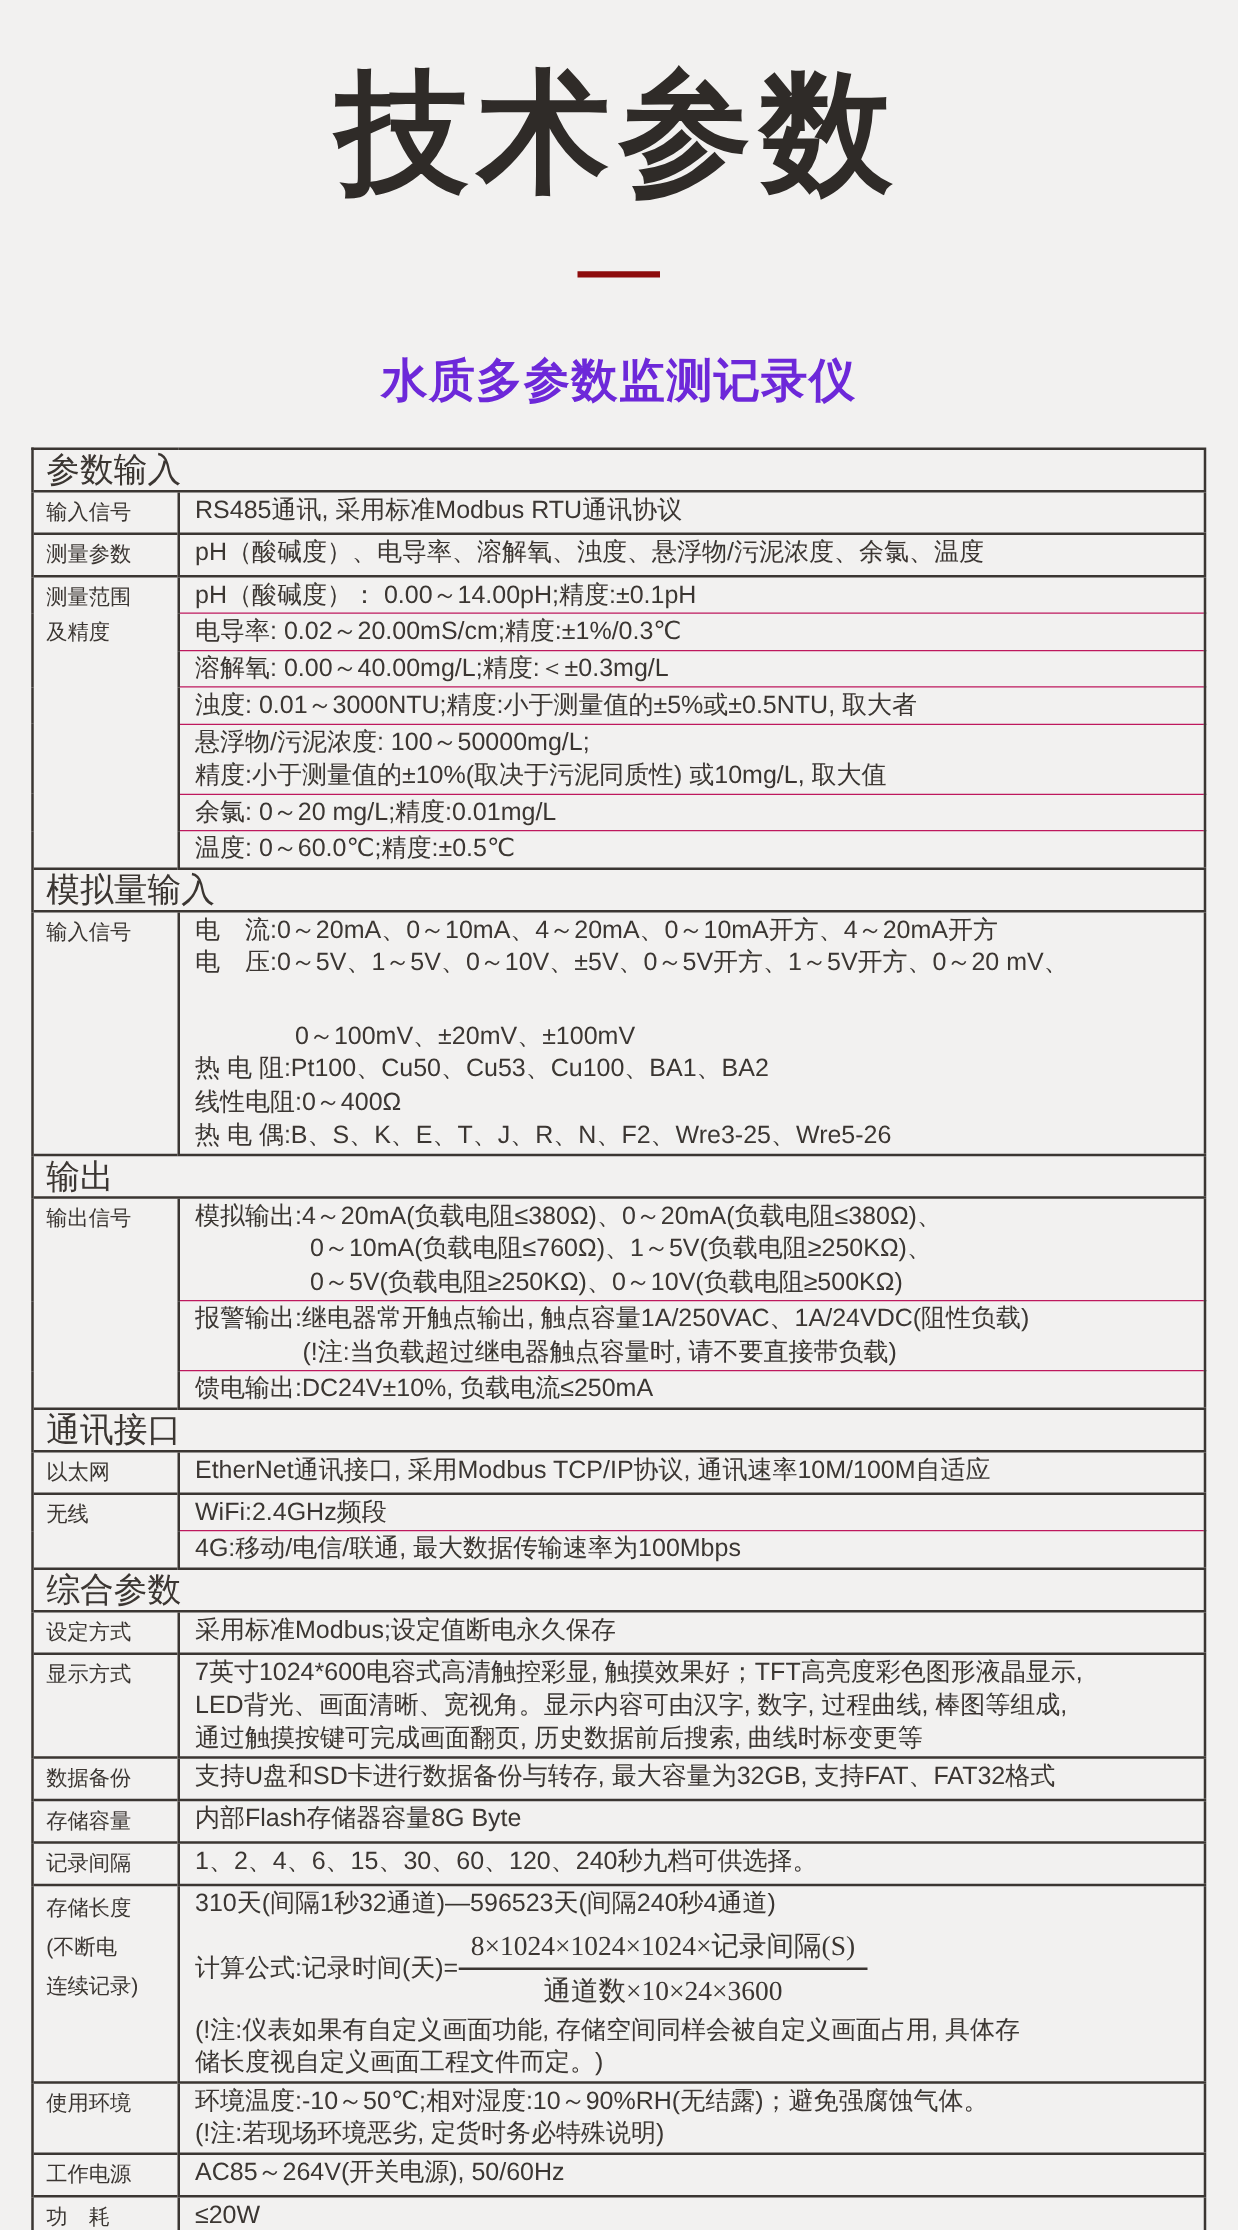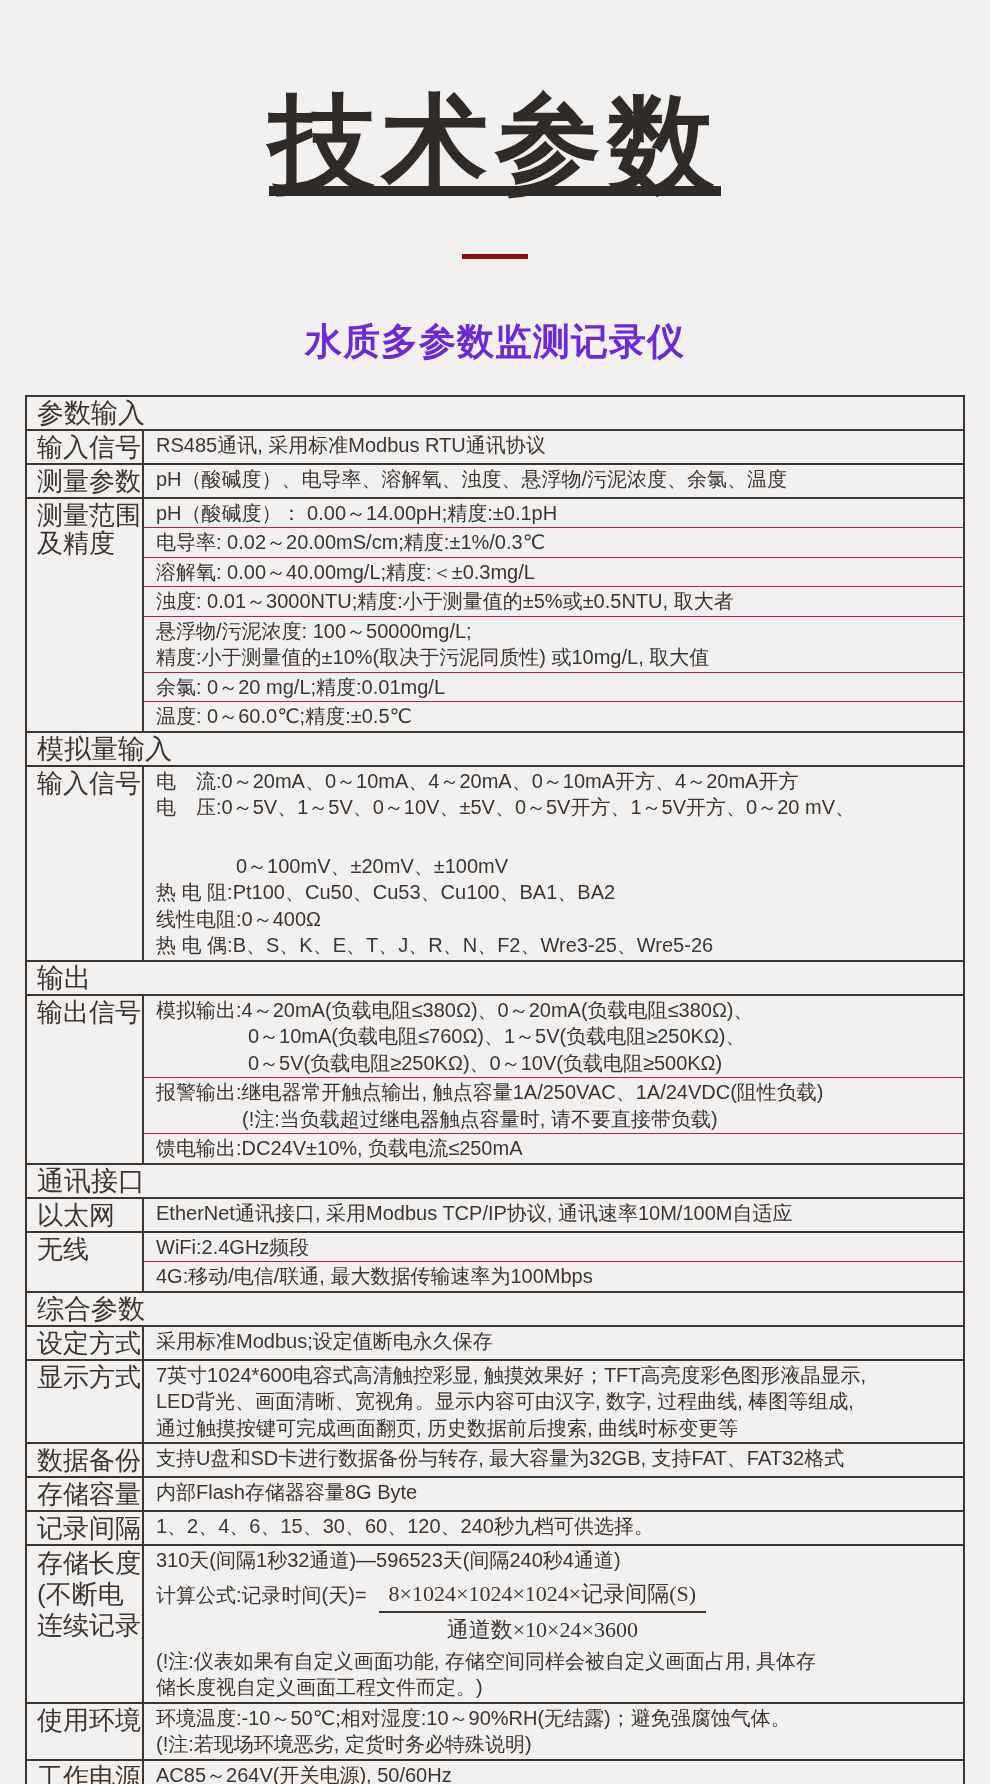--- a/index.html
+++ b/index.html
@@ -5,28 +5,27 @@
   html,body{margin:0;padding:0;}
   body{
     width:990px;height:1784px;
     background:#f2f1f0;
     font-family:"Liberation Sans","DejaVu Sans",sans-serif;
     color:#3b3632;
     overflow:hidden;
     position:relative;
   }
   .page-title{
-    margin:76px 0 0;
+    margin:39px 0 0;
     text-align:center;
     font-size:106px;
     font-weight:900;
     letter-spacing:7px;
     line-height:1.28;
     color:#2f2b28;
-    text-decoration:underline;
   }
   .title-dash{
     width:66px;height:5px;
     background:#8e0c0c;
     margin:42px auto 0;
   }
   .subtitle{
     margin:58px 0 0;
     text-align:center;
     font-size:37px;
@@ -51,37 +50,36 @@
     vertical-align:top;
     overflow:hidden;
   }
   tr.cont td{border-top:1px solid #be185d;}
   td.section{
     font-size:27px;
     padding:2px 10px;
     line-height:28px;
   }
   td.label{
-    font-size:26px;
+    font-size:17px;
     padding:2px 6px 2px 10px;
     line-height:28px;
   }
   td.label .lline{line-height:28px; white-space:nowrap;}
   td.label.spread .lline{line-height:31px;}
   td.value .line{
     line-height:26.5px;
     white-space:nowrap;
   }
   .ind1{padding-left:80px;margin-top:32px;}
   .ind2{padding-left:92px;}
   .ind3{padding-left:86px;}
   .formula-row{
     display:flex;
-    align-items:flex-start;
-    gap:12px;
+    align-items:center;
     margin:8px 0 6px;
     white-space:nowrap;
   }
   .formula-prefix{line-height:26px;}
   .frac{
     display:inline-block;
     text-align:center;
     font-family:"Liberation Serif","DejaVu Serif",serif;
     font-size:22px;
   }

